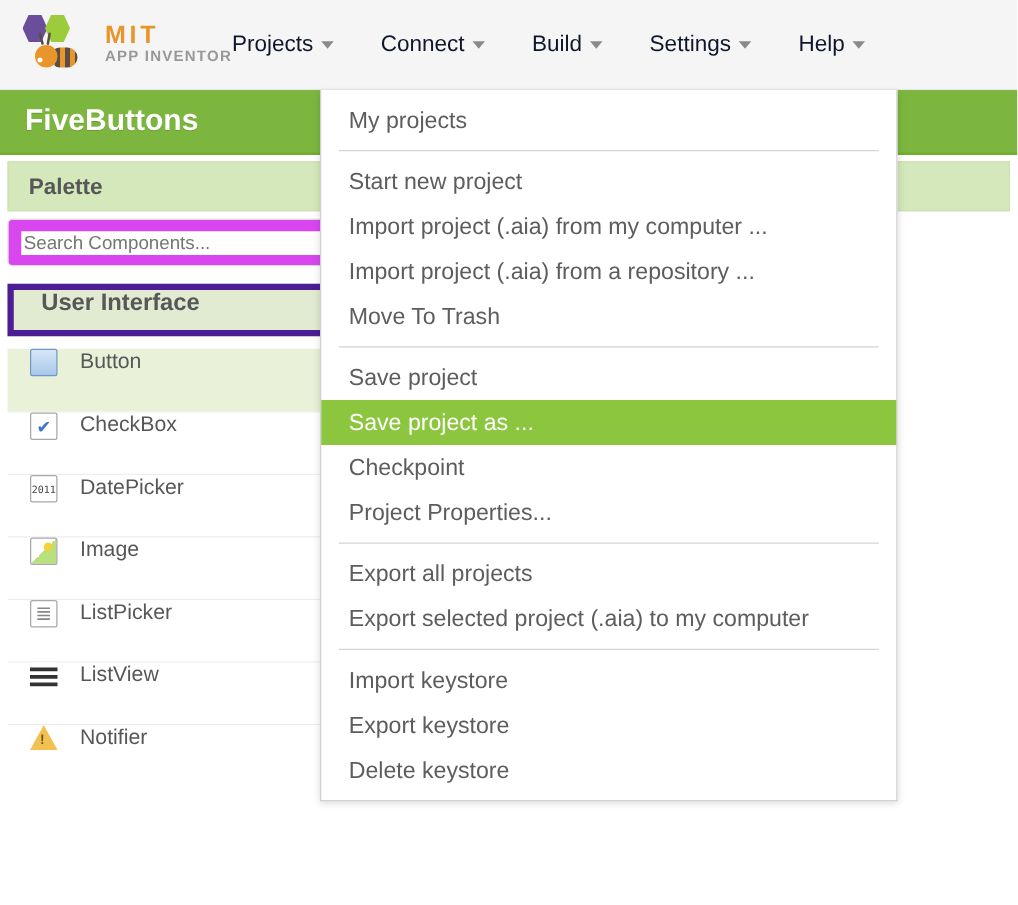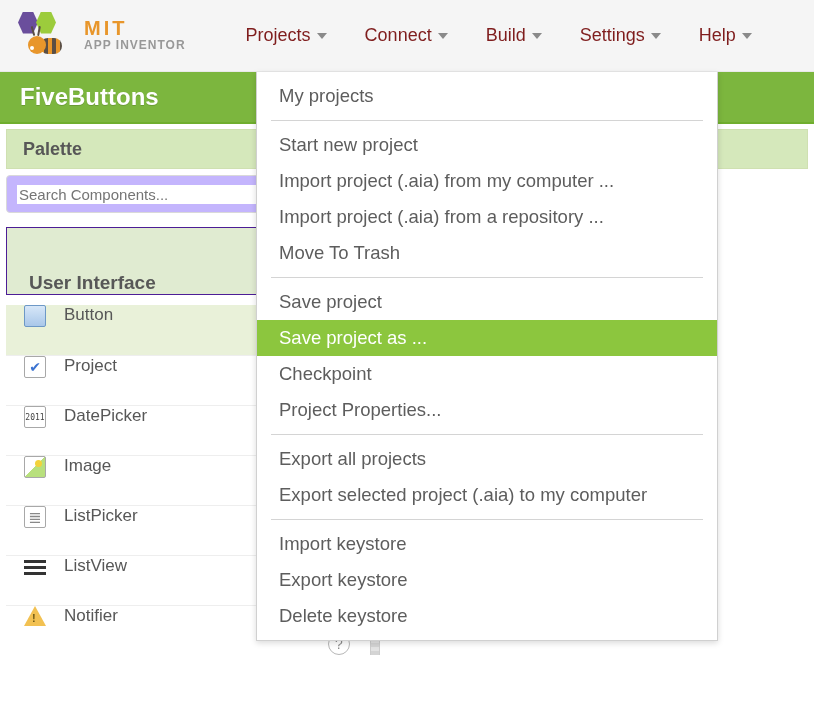--- a/index.html
+++ b/index.html
@@ -12,21 +12,20 @@
   
   .topbar {
     height:72px; width:100%;
     background:#f5f5f5;
     border-bottom:1px solid #e9e9e9;
     display:flex; align-items:center;
     padding:0 18px;
   }
   .logo {
     display:flex; align-items:center; gap:10px;
-    margin-right:60px;
   }
   .logo-bee {
     position:relative; width:56px; height:48px;
   }
   .hex { position:absolute; width:20px; height:22px; background:#8cc63e;
     clip-path: polygon(25% 0, 75% 0, 100% 50%, 75% 100%, 25% 100%, 0 50%);
   }
   .hex.left { left:0; top:0; background:#6a4e9c; }
   .hex.right { left:18px; top:0; background:#9ccc3c; }
   .bee {
@@ -40,21 +39,21 @@
     background:repeating-linear-gradient(90deg,#e8962b 0 4px,#5a4e44 4px 8px);
   }
   .bee .eye { position:absolute; left:2px; top:10px; width:4px; height:4px; background:#fff; border-radius:50%; }
   .bee .ant { position:absolute; width:2px; height:10px; background:#5a4e44; top:-6px; border-radius:2px; }
   .bee .ant.a1 { left:4px; transform:rotate(-15deg); }
   .bee .ant.a2 { left:10px; transform:rotate(10deg); }
 
   .logo-text .line1 { color:#e8962b; font-weight:800; letter-spacing:3px; font-size:20px; line-height:1; }
   .logo-text .line2 { color:#989898; font-size:12px; font-weight:700; letter-spacing:1px; line-height:1.2; }
 
-  .menubar { display:flex; align-items:flex-end; gap:38px; color:#7f1d1d; font-size:18px; }
+  .menubar { display:flex; align-items:flex-end; gap:38px; color:#0f172a; font-size:18px; }
   .menu-item { display:flex; align-items:center; gap:4px; cursor:default; }
   .caret-down {
     width:0; height:0; border-left:5px solid transparent; border-right:5px solid transparent;
     border-top:6px solid #8a8a8a; margin-left:2px;
   }
 
   
   .projbar {
     background:#7cb63e; height:52px; display:flex; align-items:center;
     padding-left:20px; color:#fff; font-weight:800; font-size:24px;
@@ -72,30 +71,30 @@
 
   
   .body-area { display:flex; }
   .left-col { width:358px; }
   .right-col { flex:1; position:relative; }
 
   
   .search {
     width:348px; margin:0 6px; height:38px;
     border:1px solid #d9d9d9; border-radius:4px;
-    background:#c4b5fd; display:flex; align-items:center; padding:0 10px;
+    background:#d946ef; display:flex; align-items:center; padding:0 10px;
   }
   .search input {
     border:none; outline:none; width:100%; font-size:15px; color:#9b9b9b;
   }
 
   .accordion-header {
-    margin:14px 6px 0 6px; height:68px;
-    background:#e0ebd1; border:1px solid #4c1d95;
-    display:flex; align-items:flex-end; padding-left:22px;
+    margin:14px 6px 0 6px; height:42px;
+    background:#e0ebd1; border:5px solid #4c1d95;
+    display:flex; align-items:flex-start; padding-left:22px;
     font-size:19px; font-weight:700; color:#575757;
   }
 
   .component-list { margin:10px 6px 0 6px; }
   .comp-row {
     display:flex; align-items:flex-start; height:50px;
     padding-left:18px; gap:18px; border-top:1px solid #eee;
     font-size:17px; color:#575757;
   }
   .comp-row:first-child { border-top:none; }
@@ -216,21 +215,21 @@
         <span>User Interface</span>
       </div>
 
       <div class="component-list" id="component-list">
           <div class="comp-row selected">
             <div class="comp-icon ic-button"></div>
             <span>Button</span>
           </div>
           <div class="comp-row">
             <div class="comp-icon ic-checkbox"></div>
-            <span>Project</span>
+            <span>CheckBox</span>
           </div>
           <div class="comp-row">
             <div class="comp-icon ic-datepicker"></div>
             <span>DatePicker</span>
           </div>
           <div class="comp-row">
             <div class="comp-icon ic-image"></div>
             <span>Image</span>
           </div>
           <div class="comp-row">

